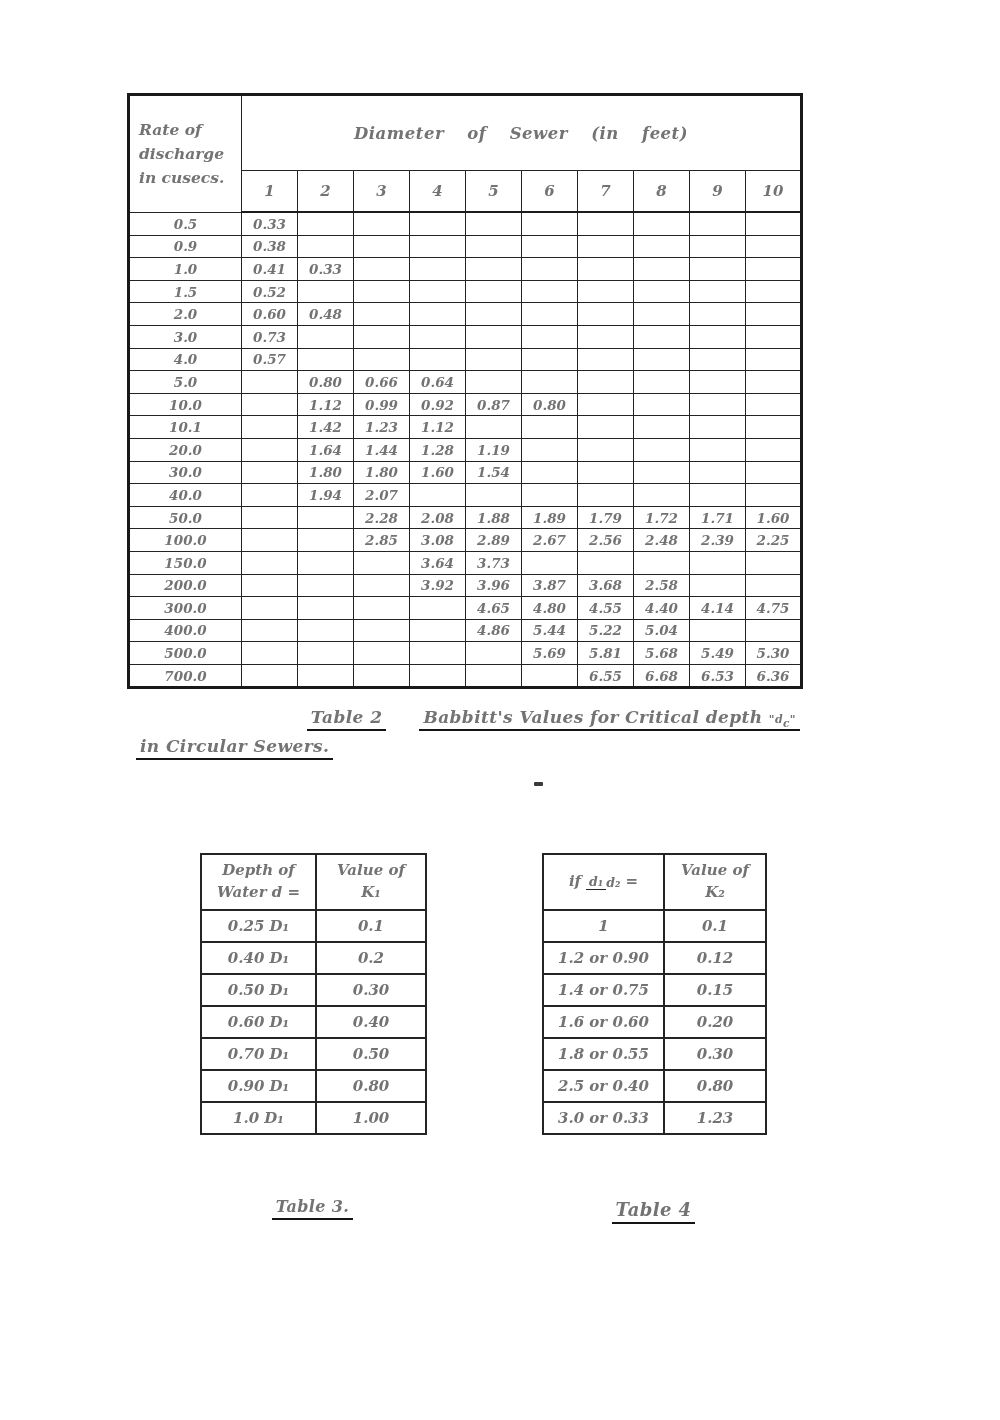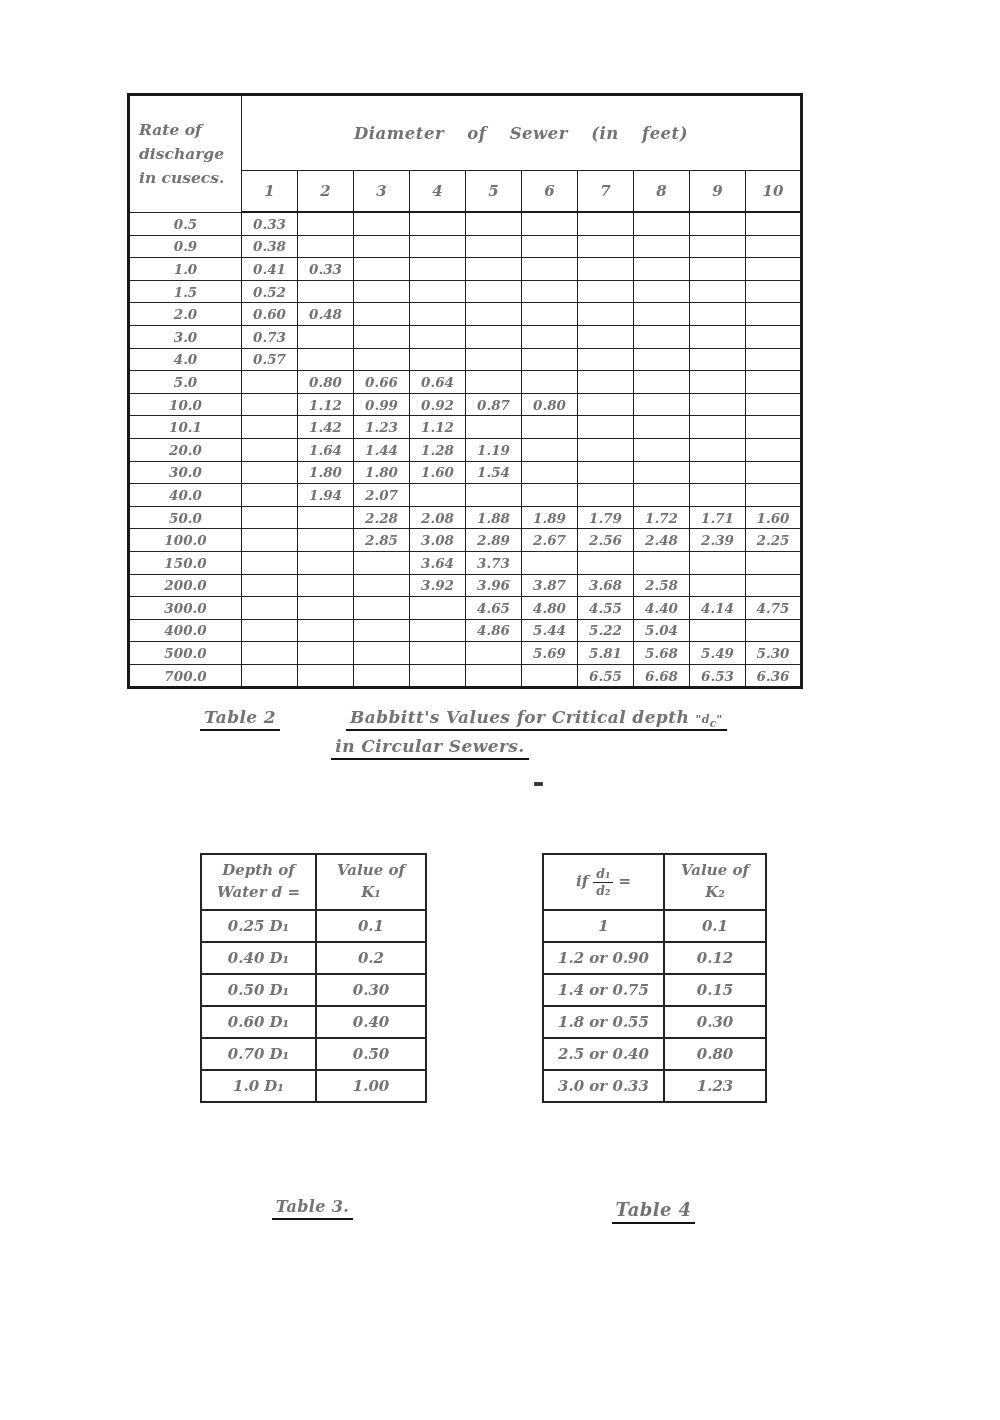--- a/index.html
+++ b/index.html
@@ -22,30 +22,30 @@
   .main-table tbody th,.main-table tbody td{height:21.6px;font-size:13.5px;}
 
   
   .side-table{top:853px;border:2.6px solid #1b1b1b;}
   .side-table th,.side-table td{border:2px solid #242424;}
   .side-table thead th{height:54px;font-size:15px;line-height:1.45;}
   .side-table tbody td{height:30px;font-size:15px;}
   .t3{left:200px;width:225px;}
   .t4{left:542px;width:223px;}
 
-  .frac{display:inline-flex;flex-direction:column;align-items:center;vertical-align:middle;
+  .frac{display:inline-flex;flex-direction:row;align-items:center;vertical-align:middle;
         line-height:1.05;font-size:12.5px;margin:0 5px;}
   .frac .num{border-bottom:1.6px solid #242424;padding:0 3px 1px;}
   .frac .den{padding-top:1px;}
 
   
   .cap{position:absolute;font-size:17px;font-weight:bold;letter-spacing:.4px;}
   .u{display:inline-block;border-bottom:2.2px solid #141414;padding:0 4px 2px;}
-  .cap2{left:127px;top:707px;width:673px;display:flex;justify-content:center;gap:66px;}
-  .cap2b{left:130px;top:736px;width:600px;text-align:center;}
+  .cap2{left:127px;top:707px;width:673px;display:flex;justify-content:flex-end;gap:33px;}
+  .cap2b{left:136px;top:736px;width:600px;text-align:left;}
   .cap3{left:200px;top:1197px;width:225px;text-align:center;font-size:16px;}
   .cap4{left:542px;top:1199px;width:223px;text-align:center;font-size:18px;text-decoration:underline;}
   sub{font-size:10.5px;line-height:0;}
   .caption-sub{font-size:11px;}
 
   .stray{position:absolute;left:534px;top:782px;width:9px;height:4px;background:#3a3a3a;border-radius:1px;}
 </style>
 </head>
 <body>
 
@@ -397,20 +397,24 @@
         </tr>
         <tr>
           <td>0.60 D₁</td>
           <td>0.40</td>
         </tr>
         <tr>
           <td>0.70 D₁</td>
           <td>0.50</td>
         </tr>
         <tr>
+          <td>0.90 D₁</td>
+          <td>0.80</td>
+        </tr>
+        <tr>
           <td>1.0 D₁</td>
           <td>1.00</td>
         </tr>
       </tbody>
   </table>
   <div class="cap cap3">
     <span class="u">Table 3.</span>
   </div>
 
   <table class="side-table t4">
@@ -439,20 +443,24 @@
         </tr>
         <tr>
           <td>1.2 or 0.90</td>
           <td>0.12</td>
         </tr>
         <tr>
           <td>1.4 or 0.75</td>
           <td>0.15</td>
         </tr>
         <tr>
+          <td>1.6 or 0.60</td>
+          <td>0.20</td>
+        </tr>
+        <tr>
           <td>1.8 or 0.55</td>
           <td>0.30</td>
         </tr>
         <tr>
           <td>2.5 or 0.40</td>
           <td>0.80</td>
         </tr>
         <tr>
           <td>3.0 or 0.33</td>
           <td>1.23</td>

